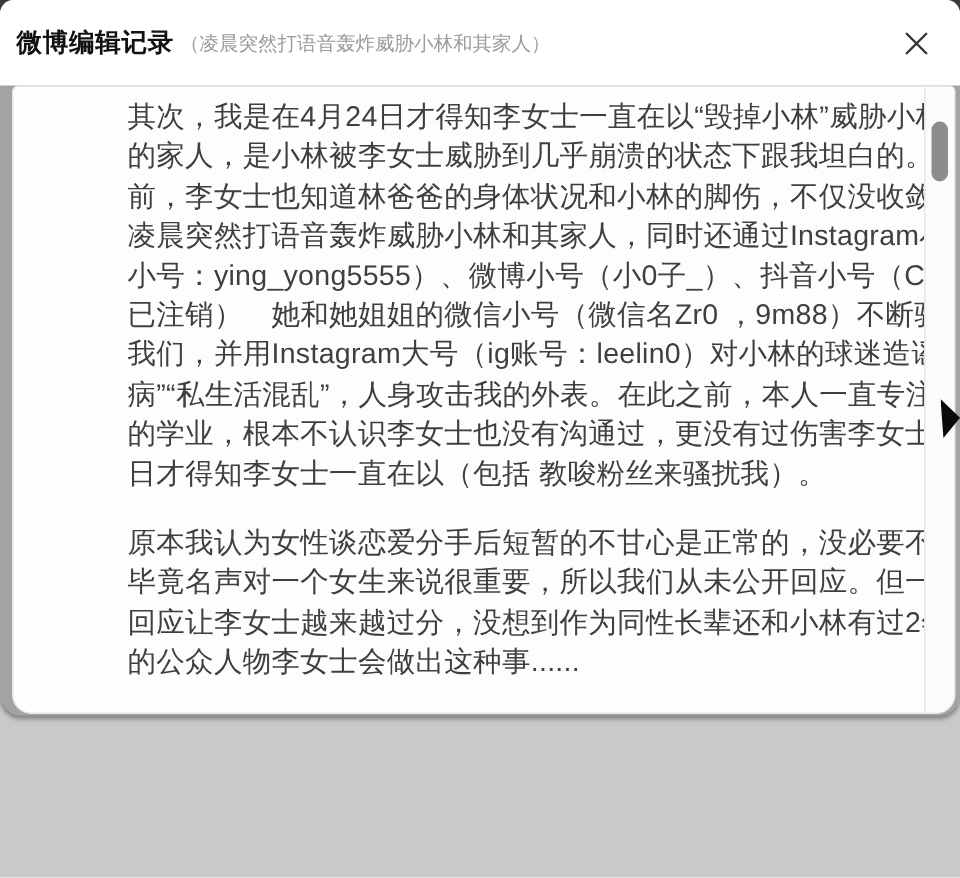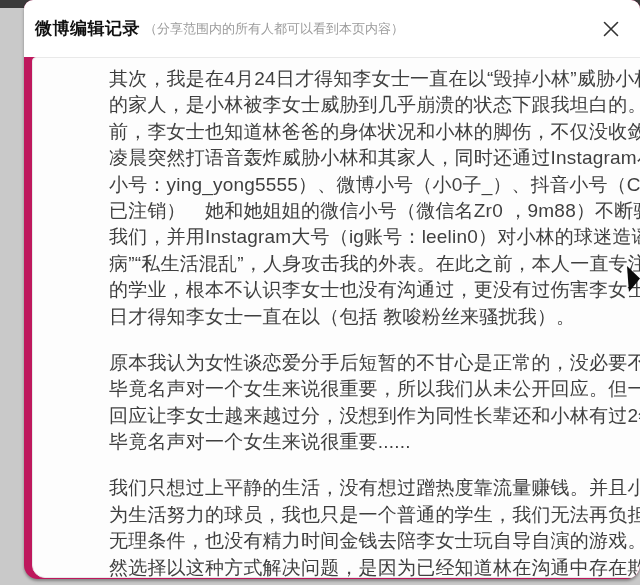--- a/index.html
+++ b/index.html
@@ -4,26 +4,25 @@
 <style>
   * { margin: 0; padding: 0; box-sizing: border-box; }
   html, body { width: 640px; height: 585px; overflow: hidden; }
   body {
     font-family: "Liberation Sans", sans-serif;
     background: linear-gradient(#3a3a3a 0px, #3a3a3a 8px, #c9c9c9 8px);
     position: relative;
   }
   .modal {
     position: absolute;
-    left: 0; top: 0; right: 0; height: 579px;
-    background: #be185d;
+    left: 0; top: 0; right: 0; height: 477px;
+    background: #a3a3a3;
     border-radius: 9px 9px 14px 14px;
     box-shadow: 0 2px 3px rgba(0,0,0,0.35);
     overflow: hidden;
-    margin-left: 24px;
   }
   .modal-header {
     position: absolute;
     left: 0; top: 0; right: 0; height: 57px;
     display: flex;
     align-items: center;
     padding: 0 16px 0 11px;
     background: #ffffff;
   }
   .modal-title {
@@ -96,21 +95,21 @@
     clip-path: polygon(0% 0%, 100% 48%, 15% 100%);
   }
 </style>
 </head>
 <body>
 
 <div class="modal">
 
   <div class="modal-header">
     <span class="modal-title">微博编辑记录</span>
-    <span class="modal-subtitle">（分享范围内的所有人都可以看到本页内容）</span>
+    <span class="modal-subtitle">（凌晨突然打语音轰炸威胁小林和其家人）</span>
     <button class="close-btn">
       <svg width="18" height="18" viewBox="0 0 18 18">
         <path d="M2.5 2.5 L15.5 15.5 M15.5 2.5 L2.5 15.5" stroke="#333333" stroke-width="1.6" fill="none" stroke-linecap="round"></path>
       </svg>
     </button>
   </div>
 
   <div class="content-card">
     <div class="text-area" id="text-area">
         <div class="para">
@@ -122,21 +121,21 @@
           <div class="text-line">已注销）　她和她姐姐的微信小号（微信名Zr0 ，9m88）不断骚扰、监视</div>
           <div class="text-line">我们，并用Instagram大号（ig账号：leelin0）对小林的球迷造谣我“有</div>
           <div class="text-line">病”“私生活混乱”，人身攻击我的外表。在此之前，本人一直专注于自己</div>
           <div class="text-line">的学业，根本不认识李女士也没有沟通过，更没有过伤害李女士的行为，</div>
           <div class="text-line">日才得知李女士一直在以（包括 教唆粉丝来骚扰我）。</div>
         </div>
         <div class="para">
           <div class="text-line">原本我认为女性谈恋爱分手后短暂的不甘心是正常的，没必要不留体面，</div>
           <div class="text-line">毕竟名声对一个女生来说很重要，所以我们从未公开回应。但一开始的不</div>
           <div class="text-line">回应让李女士越来越过分，没想到作为同性长辈还和小林有过2年多感情</div>
-          <div class="text-line">毕竟名声对一个女生来说很重要......</div>
+          <div class="text-line">的公众人物李女士会做出这种事......</div>
         </div>
         <div class="para">
           <div class="text-line">我们只想过上平静的生活，没有想过蹭热度靠流量赚钱。并且小林只是个</div>
           <div class="text-line">为生活努力的球员，我也只是一个普通的学生，我们无法再负担李女士的</div>
           <div class="text-line">无理条件，也没有精力时间金钱去陪李女士玩自导自演的游戏。李女士既</div>
           <div class="text-line">然选择以这种方式解决问题，是因为已经知道林在沟通中存在欺骗，还是</div>
         </div>
       </div>
     <div class="scrollbar-gutter">
       <div class="scroll-thumb"></div>

